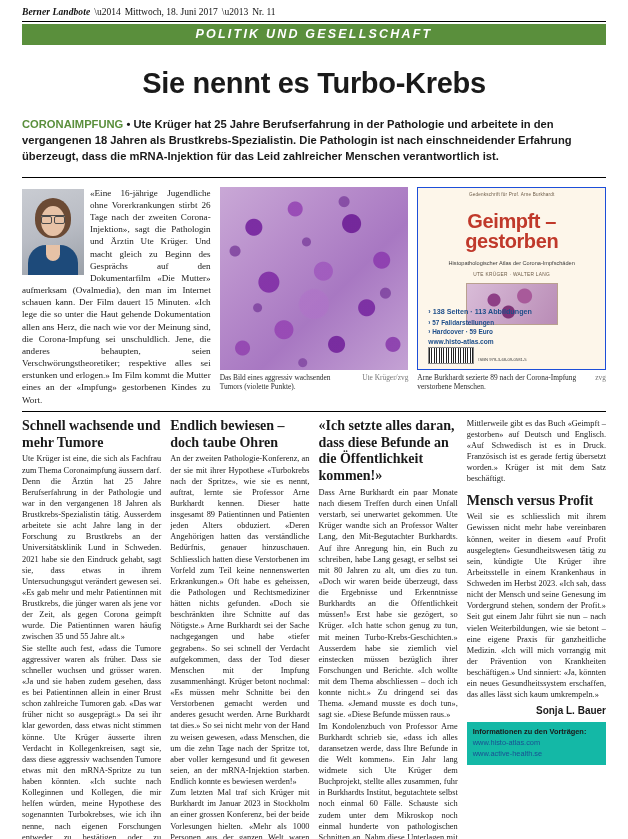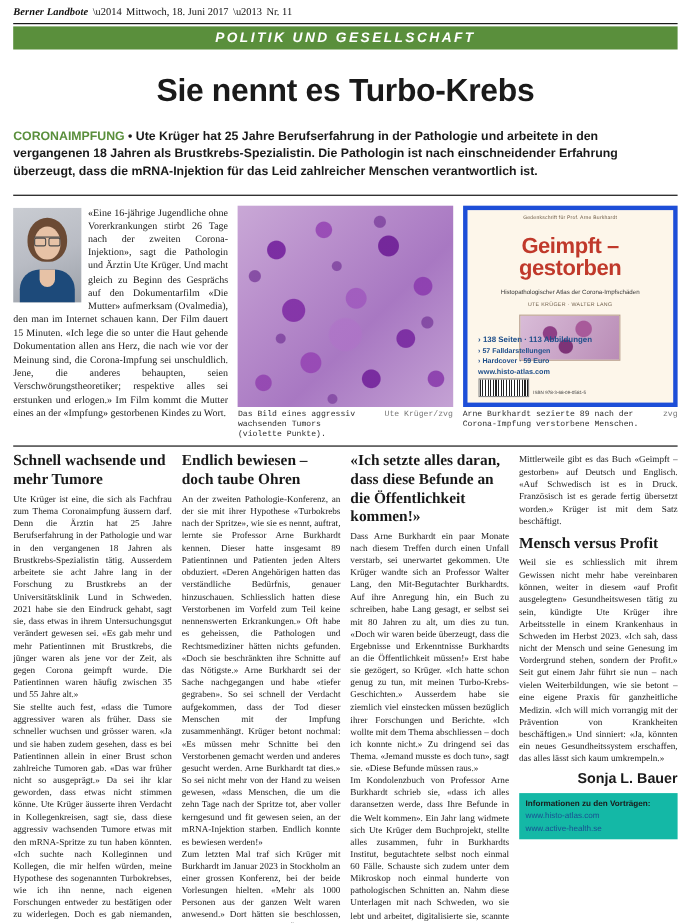--- a/index.html
+++ b/index.html
@@ -9,21 +9,21 @@
     height: 839px;
     background: #ffffff;
     font-family: "Liberation Serif", serif;
     color: #1a1a1a;
     overflow: hidden;
   }
   .page {
     position: relative;
     width: 628px;
     height: 839px;
-    padding: 0 12px;
+    padding: 0 22px;
   }
   
   .masthead {
     display: flex;
     align-items: baseline;
     font-size: 9.5px;
     padding: 7px 0 4px 0;
     color: #111;
   }
   .masthead .paper {
@@ -131,21 +131,21 @@
       radial-gradient(circle at 66% 8%, rgba(90,20,130,.5) 0 5px, transparent 6px),
       radial-gradient(circle at 20% 66%, rgba(90,20,130,.5) 0 4px, transparent 5px),
       radial-gradient(circle at 88% 58%, rgba(90,20,130,.5) 0 5px, transparent 6px),
       radial-gradient(circle at 44% 96%, rgba(90,20,130,.45) 0 4px, transparent 5px);
   }
 
   .book-cover {
     width: 100%;
     height: 183px;
     background: #fdf6ea;
-    border: 4px solid #1d4ed8;
+    border: 1px solid #1d4ed8;
     position: relative;
     overflow: hidden;
     font-family: "Liberation Sans", sans-serif;
   }
   .book-cover .bc-top { font-size: 4.6px; color:#6b5a46; text-align:center; padding-top:4px; letter-spacing:.2px;}
   .book-cover .bc-title {
     color: #c0392b;
     font-weight: bold;
     font-size: 20px;
     text-align: center;
@@ -189,21 +189,21 @@
   .book-cover .bc-isbn { position:absolute; left:60px; bottom:7px; font-size:4.2px; color:#444; }
 
   .caption {
     font-size: 7.4px;
     color: #2b2b2b;
     display: flex;
     justify-content: center;
     gap: 16px;
     margin-top: 3px;
     line-height: 1.25;
-    font-family: Liberation Mono, monospace;
+    font-family: Liberation Serif, serif;
   }
   .caption .credit { color: #777; white-space: nowrap; }
 
   
   .body-rule { border-top: 1px solid #000; margin: 5px 0 6px 0; }
   .body-cols {
     display: flex;
     gap: 9px;
   }
   .bcol { width: 196px; }
@@ -219,21 +219,21 @@
     font-family: Liberation Serif, serif;
     font-weight: bold;
     font-size: 14px;
     margin: 0 0 2px 0;
     line-height: 1.2;
   }
   h3.sub.spaced { margin-top: 8px; }
   .signature {
     text-align: right;
     font-weight: bold;
-    font-size: 13px;
+    font-size: 10px;
     margin-top: 5px;
     font-family: "Liberation Sans", sans-serif;
   }
   .infobox {
     margin-top: 6px;
     background: #14b8a6;
     padding: 5px 6px;
     font-family: "Liberation Sans", sans-serif;
     font-size: 7.4px;
     line-height: 1.45;

